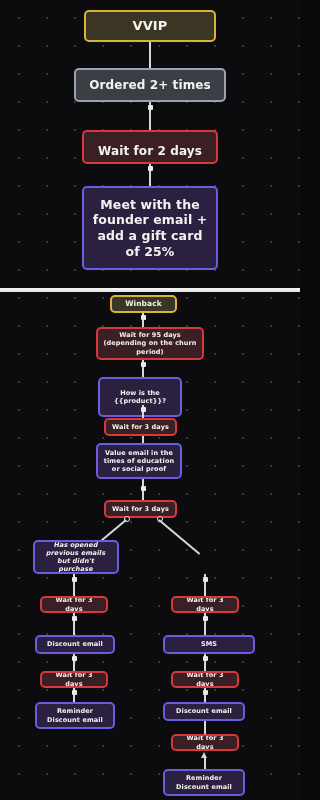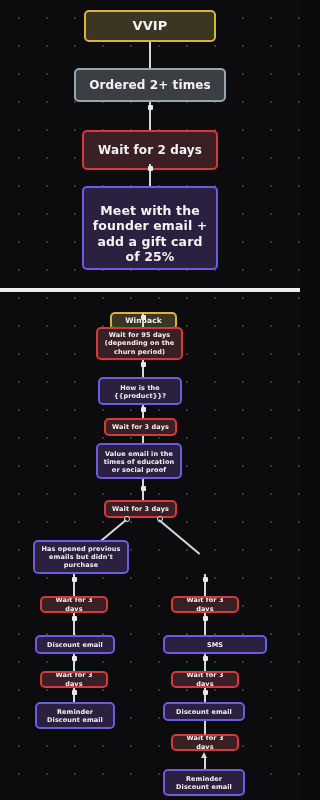--- a/index.html
+++ b/index.html
@@ -48,21 +48,21 @@
     font-weight: 700;
     letter-spacing: .1px;
     line-height: 1.25;
     padding: 3px 5px;
     overflow: hidden;
   }
 
   .n-gold   { border-color: #d8b437; background: #3b3523; }
   .n-slate  { border-color: #9ba3ad; background: #3b3e44; }
   .n-red    { border-color: #d6393c; background: #3a2024; }
-  .n-purple { border-color: #6c5ce0; background: #2b2040; align-items: flex-end; }
+  .n-purple { border-color: #6c5ce0; background: #2b2040; }
 
   
   .edge {
     position: absolute;
     background: #d8d8d8;
     width: 2px;
   }
   .edge-diag {
     position: absolute;
     height: 2px;
@@ -102,48 +102,48 @@
 
   <div class="edge" style="left:149px; top:42px; height:26px;"></div>
 
   <div class="node n-slate" style="left:74px; top:68px; width:152px; height:34px; font-size:12px;">
     <span>Ordered 2+ times</span>
   </div>
 
   <div class="edge" style="left:149px; top:102px; height:28px;"></div>
   <div class="handle" style="left:147.5px; top:105px;"></div>
 
-  <div class="node n-red" style="left:82px; top:130px; width:136px; height:40px; font-size:12px;">
+  <div class="node n-red" style="left:82px; top:130px; width:136px; height:34px; font-size:12px;align-items:flex-end;">
     <span>Wait for 2 days</span>
   </div>
 
   <div class="edge" style="left:149px; top:164px; height:22px;"></div>
   <div class="handle" style="left:147.5px; top:166px;"></div>
 
   <div class="node n-purple" style="left:82px; top:186px; width:136px; height:84px; font-size:12.5px;">
     <span>Meet with the founder email + add a gift card of 25%</span>
   </div>
 
   <div class="divider" style="top:288px;"></div>
 
-  <div class="node n-gold" style="left:110px; top:312px; width:67px; height:18px; font-size:7.5px;">
+  <div class="node n-gold" style="left:110px; top:295px; width:67px; height:18px; font-size:7.5px;">
     <span>Winback</span>
   </div>
 
   <div class="edge" style="left:142px; top:313px; height:14px;"></div>
   <div class="handle" style="left:140.5px; top:315px;"></div>
 
-  <div class="node n-red" style="left:96px; top:327px; width:87px; height:33px; font-size:6.5px;">
+  <div class="node n-red" style="left:96px; top:327px; width:108px; height:33px; font-size:6.5px;">
     <span>Wait for 95 days (depending on the churn period)</span>
   </div>
 
   <div class="edge" style="left:142px; top:360px; height:17px;"></div>
   <div class="handle" style="left:140.5px; top:362px;"></div>
 
-  <div class="node n-purple" style="left:98px; top:377px; width:84px; height:28px; font-size:6.5px;">
+  <div class="node n-purple" style="left:98px; top:377px; width:84px; height:40px; font-size:6.5px;">
     <span>How is the {{product}}?</span>
   </div>
 
   <div class="edge" style="left:142px; top:405px; height:13px;"></div>
   <div class="handle" style="left:140.5px; top:407px;"></div>
 
   <div class="node n-red" style="left:104px; top:418px; width:73px; height:18px; font-size:6.5px;">
     <span>Wait for 3 days</span>
   </div>
 
@@ -158,21 +158,21 @@
 
   <div class="node n-red" style="left:104px; top:500px; width:73px; height:18px; font-size:6.5px;">
     <span>Wait for 3 days</span>
   </div>
 
   <div class="handle round" style="left:124px; top:516px;"></div>
   <div class="handle round" style="left:157px; top:516px;"></div>
   <div class="edge-diag" style="left:126px; top:519px; width:53px; transform:rotate(140deg);"></div>
   <div class="edge-diag" style="left:159px; top:519px; width:53px; transform:rotate(40deg);"></div>
 
-  <div class="node n-purple" style="left:33px; top:540px; width:96px; height:34px; font-size:6.5px;">
+  <div class="node n-purple" style="left:33px; top:540px; width:86px; height:34px; font-size:6.5px;font-style:italic;">
     <span>Has opened previous emails but didn't purchase</span>
   </div>
 
   <div class="edge" style="left:73px; top:574px; height:22px;"></div>
   <div class="handle" style="left:71.5px; top:577px;"></div>
 
   <div class="node n-red" style="left:40px; top:596px; width:68px; height:17px; font-size:6.5px;">
     <span>Wait for 3 days</span>
   </div>
 
@@ -201,21 +201,21 @@
   <div class="edge" style="left:204px; top:574px; height:22px;"></div>
   <div class="handle" style="left:202.5px; top:577px;"></div>
 
   <div class="node n-red" style="left:171px; top:596px; width:68px; height:17px; font-size:6.5px;">
     <span>Wait for 3 days</span>
   </div>
 
   <div class="edge" style="left:204px; top:613px; height:22px;"></div>
   <div class="handle" style="left:202.5px; top:616px;"></div>
 
-  <div class="node n-purple" style="left:163px; top:635px; width:104px; height:19px; font-size:6.5px;">
+  <div class="node n-purple" style="left:163px; top:635px; width:92px; height:19px; font-size:6.5px;">
     <span>SMS</span>
   </div>
 
   <div class="edge" style="left:204px; top:654px; height:17px;"></div>
   <div class="handle" style="left:202.5px; top:656px;"></div>
 
   <div class="node n-red" style="left:171px; top:671px; width:68px; height:17px; font-size:6.5px;">
     <span>Wait for 3 days</span>
   </div>
 

